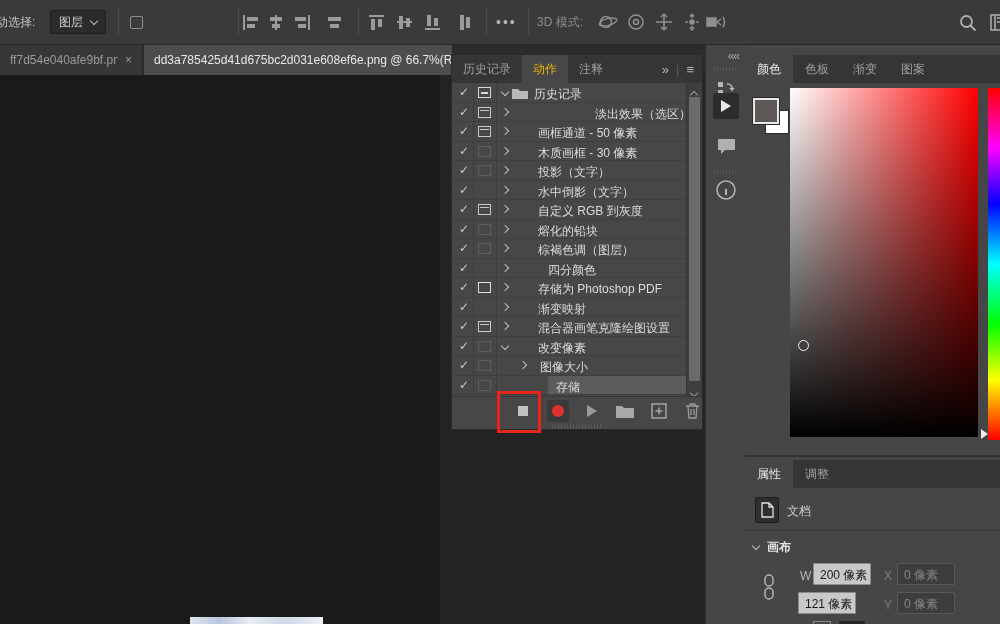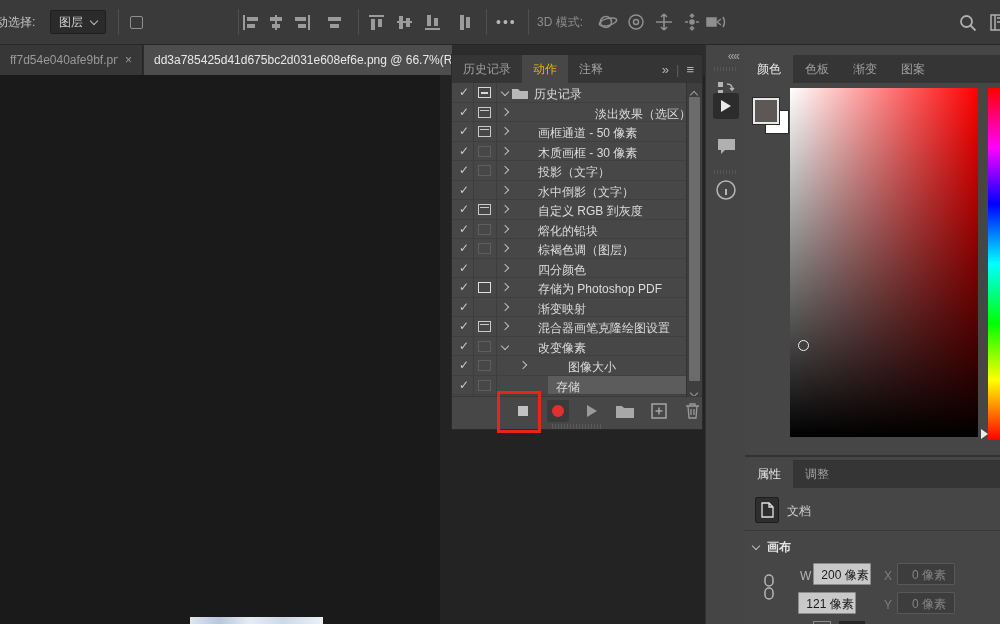--- a/index.html
+++ b/index.html
@@ -88,21 +88,21 @@
   .fgbg { position:absolute; left:8px; top:53px; width:38px; height:38px; }
   .bg-sw { position:absolute; left:12px; top:12px; width:24px; height:24px; background:#ffffff; border:1px solid #2a2a2a; }
   .fg-sw { position:absolute; left:0; top:0; width:26px; height:26px; border:2px solid #e8e8e8; outline:1px solid #2a2a2a; }
   .color-field { position:absolute; left:45px; top:43px; width:188px; height:349px;
     background:linear-gradient(to bottom, rgba(0,0,0,0) 0%, #000 100%), linear-gradient(to right, #ffffff 0%, #ff0000 100%); }
   .picker-ring { position:absolute; width:11px; height:11px; border:1.5px solid #f2f2f2; border-radius:50%; }
   .hue-strip { position:absolute; left:243px; top:43px; width:12px; height:352px;
     background:linear-gradient(to bottom,#ff0000 0%,#ff00ff 17%,#0000ff 33%,#00ffff 50%,#00ff00 67%,#ffff00 83%,#ff0000 100%); }
   .hue-pointer { position:absolute; left:236px; width:0; height:0; border-left:7px solid #ededed; border-top:5px solid transparent; border-bottom:5px solid transparent; }
 
-  .props { position:absolute; left:0; top:410px; width:255px; height:123px; background:#464646; border-top:2px solid #323232;text-align:center; }
+  .props { position:absolute; left:0; top:410px; width:255px; height:123px; background:#464646; border-top:2px solid #323232; }
   .pr-tabs { position:absolute; left:0; top:3px; width:255px; height:28px; background:#353535; display:flex; }
   .doc-icon-box { position:absolute; left:10px; top:40px; width:24px; height:26px; background:#2e2e2e; border:1px solid #1d1d1d; border-radius:2px; display:flex; align-items:center; justify-content:center; }
   .doc-row-label { position:absolute; left:42px; top:46px; color:#cfcfcf; }
   .props-sep { position:absolute; left:0; top:73px; width:255px; height:1px; background:#383838; }
   .canvas-hdr { position:absolute; left:8px; top:82px; display:flex; align-items:center; gap:8px; color:#e2e2e2; font-weight:bold; }
   .fld-label { position:absolute; color:#b5b5b5; }
   .fld-label.dim { color:#7e7e7e; }
   .fld { position:absolute; width:58px; height:22px; line-height:22px; padding-left:6px; border-radius:1px; }
   .fld.lit { background:#c9c9c9; color:#1a1a1a; border:1px solid #8c8c8c; }
   .fld.dis { background:#3d3d3d; color:#848484; border:1px solid #585858; }
@@ -326,21 +326,21 @@
       </div>
       <div class="action-row" style="top: 156px;">
         <span class="chk">✓</span>
         <div class="tgl faint"></div>
         <span class="chev row-chev right" style="left: 50px;"></span>
         <span class="row-label" style="left: 86px;">棕褐色调（图层）</span>
       </div>
       <div class="action-row" style="top: 175.5px;">
         <span class="chk">✓</span>
         <span class="chev row-chev right" style="left: 50px;"></span>
-        <span class="row-label" style="left: 86px;">四分颜色</span>
+        <span class="row-label" style="left: 96px;">四分颜色</span>
       </div>
       <div class="action-row" style="top: 195px;">
         <span class="chk">✓</span>
         <div class="tgl empty"></div>
         <span class="chev row-chev right" style="left: 50px;"></span>
         <span class="row-label" style="left: 86px;">存储为 Photoshop PDF</span>
       </div>
       <div class="action-row" style="top: 214.5px;">
         <span class="chk">✓</span>
         <span class="chev row-chev right" style="left: 50px;"></span>
@@ -355,21 +355,21 @@
       <div class="action-row" style="top: 253.5px;">
         <span class="chk">✓</span>
         <div class="tgl faint"></div>
         <span class="chev row-chev down" style="left: 50px;"></span>
         <span class="row-label" style="left: 86px;">改变像素</span>
       </div>
       <div class="action-row" style="top: 273px;">
         <span class="chk">✓</span>
         <div class="tgl faint"></div>
         <span class="chev row-chev right" style="left: 68px;"></span>
-        <span class="row-label" style="left: 116px;">图像大小</span>
+        <span class="row-label" style="left: 88px;">图像大小</span>
       </div>
       <div class="action-row" style="top: 292.5px;">
         <div class="sel-hl"></div>
         <span class="chk">✓</span>
         <div class="tgl faint"></div>
         <span class="row-label" style="left: 104px;">存储</span>
       </div>
     </div>
 
   <div class="ap-scroll">

